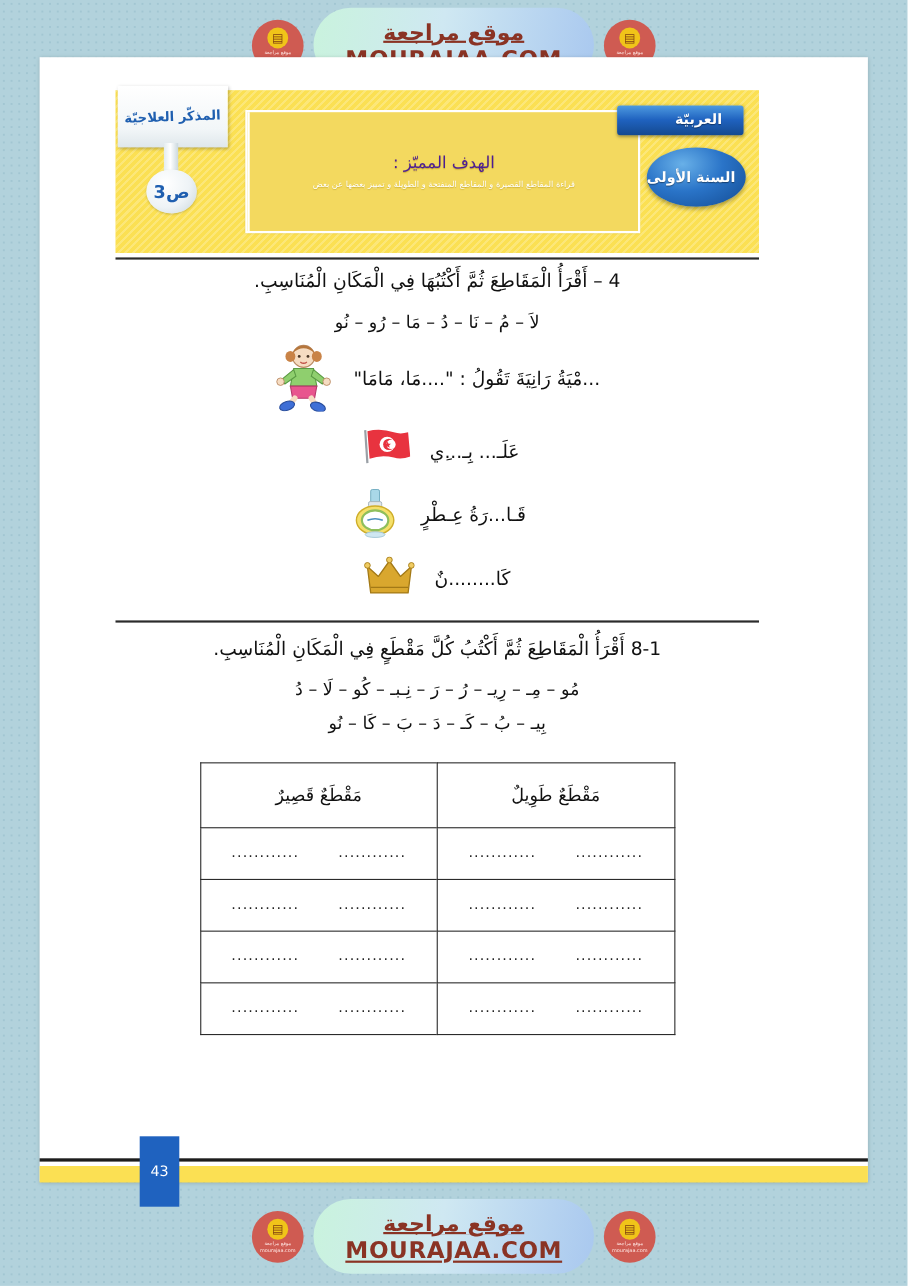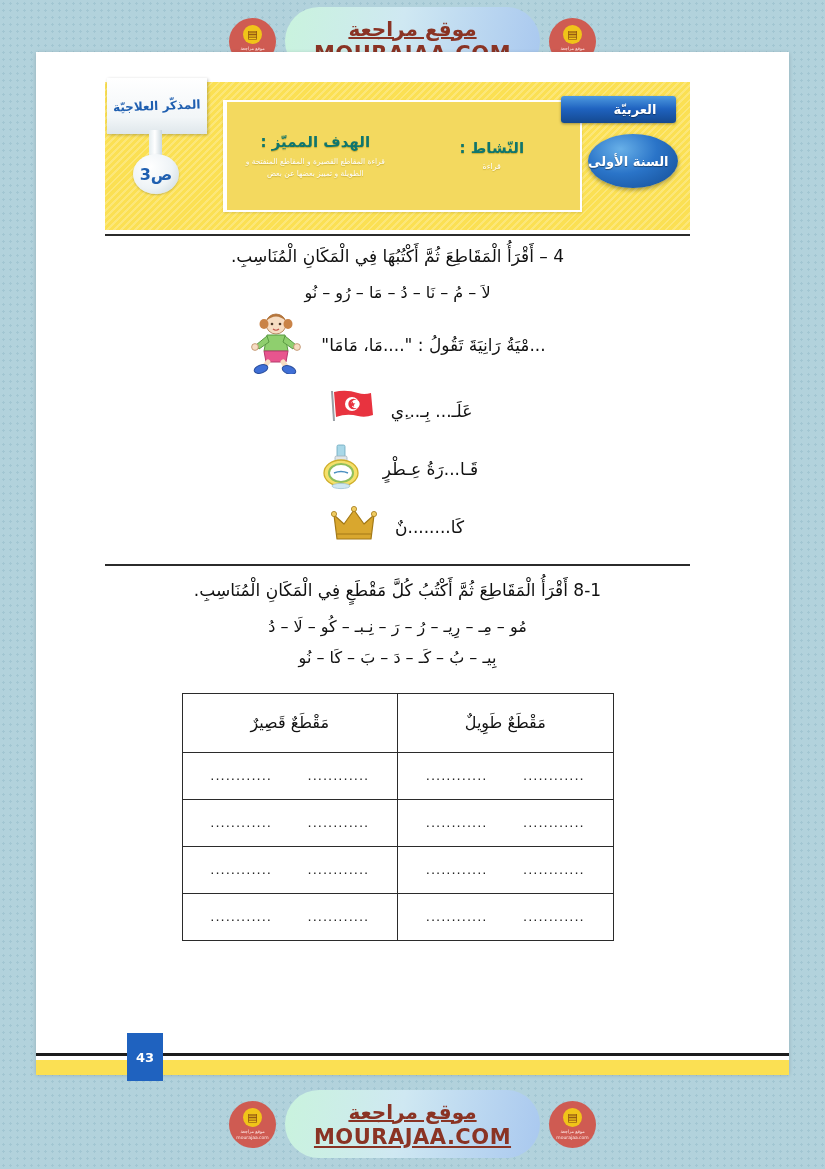--- a/index.html
+++ b/index.html
@@ -179,24 +179,24 @@
     display: flex;
     flex-direction: column;
     align-items: center;
     justify-content: center;
     padding: 4px 8px;
     box-sizing: border-box;
   }
   .cb-cell.right { border-left: 2px solid #ffffff; }
   .cb-title {
     font-size: 15px;
-    color: #0f766e;
+    color: #4c1d95;
     direction: rtl;
     text-align: center;
-    font-weight: bold;
+    font-weight: normal;
     text-shadow: 0 1px 1px rgba(150,120,0,.45);
     white-space: nowrap;
   }
   .cb-sub {
     font-size: 8px;
     color: #ffffff;
     direction: rtl;
     text-align: center;
     line-height: 1.5;
     margin-top: 4px;
@@ -316,28 +316,28 @@
     font-size: 13px;
     letter-spacing: 1px;
     color: #222;
   }
   
   .page-num {
     position: absolute;
     left: 91px;
     top: 981px;
     width: 36px;
-    height: 48px;
+    height: 64px;
     background: #1f62bf;
     color: #ffffff;
     display: flex;
     align-items: center;
     justify-content: center;
     font-size: 13px;
-    font-weight: bold;
+    font-weight: normal;
   }
   .foot-dark {
     position: absolute;
     left: 0;
     top: 1001px;
     width: 753px;
     height: 3px;
     background: #1d1d1d;
   }
   .foot-yellow {
@@ -379,24 +379,20 @@
     </div>
     <div class="tag-stem"></div>
     <div class="tag-bulb">
       <span>ص3</span>
     </div>
 
     <div class="center-box">
       <div class="cb-cell right">
         <div class="cb-title">الهدف المميّز :</div>
         <div class="cb-sub small">قراءة المقاطع  القصيرة و المقاطع المنفتحة و الطويلة و تمييز بعضها عن بعض</div>
-      </div>
-      <div class="cb-cell">
-        <div class="cb-title">النّشاط :</div>
-        <div class="cb-sub">قراءة</div>
       </div>
     </div>
 
     <div class="badge-rect">
       <span>العربيّة</span>
     </div>
     <div class="badge-oval">
       <span>السنة الأولى</span>
     </div>
   </div>

